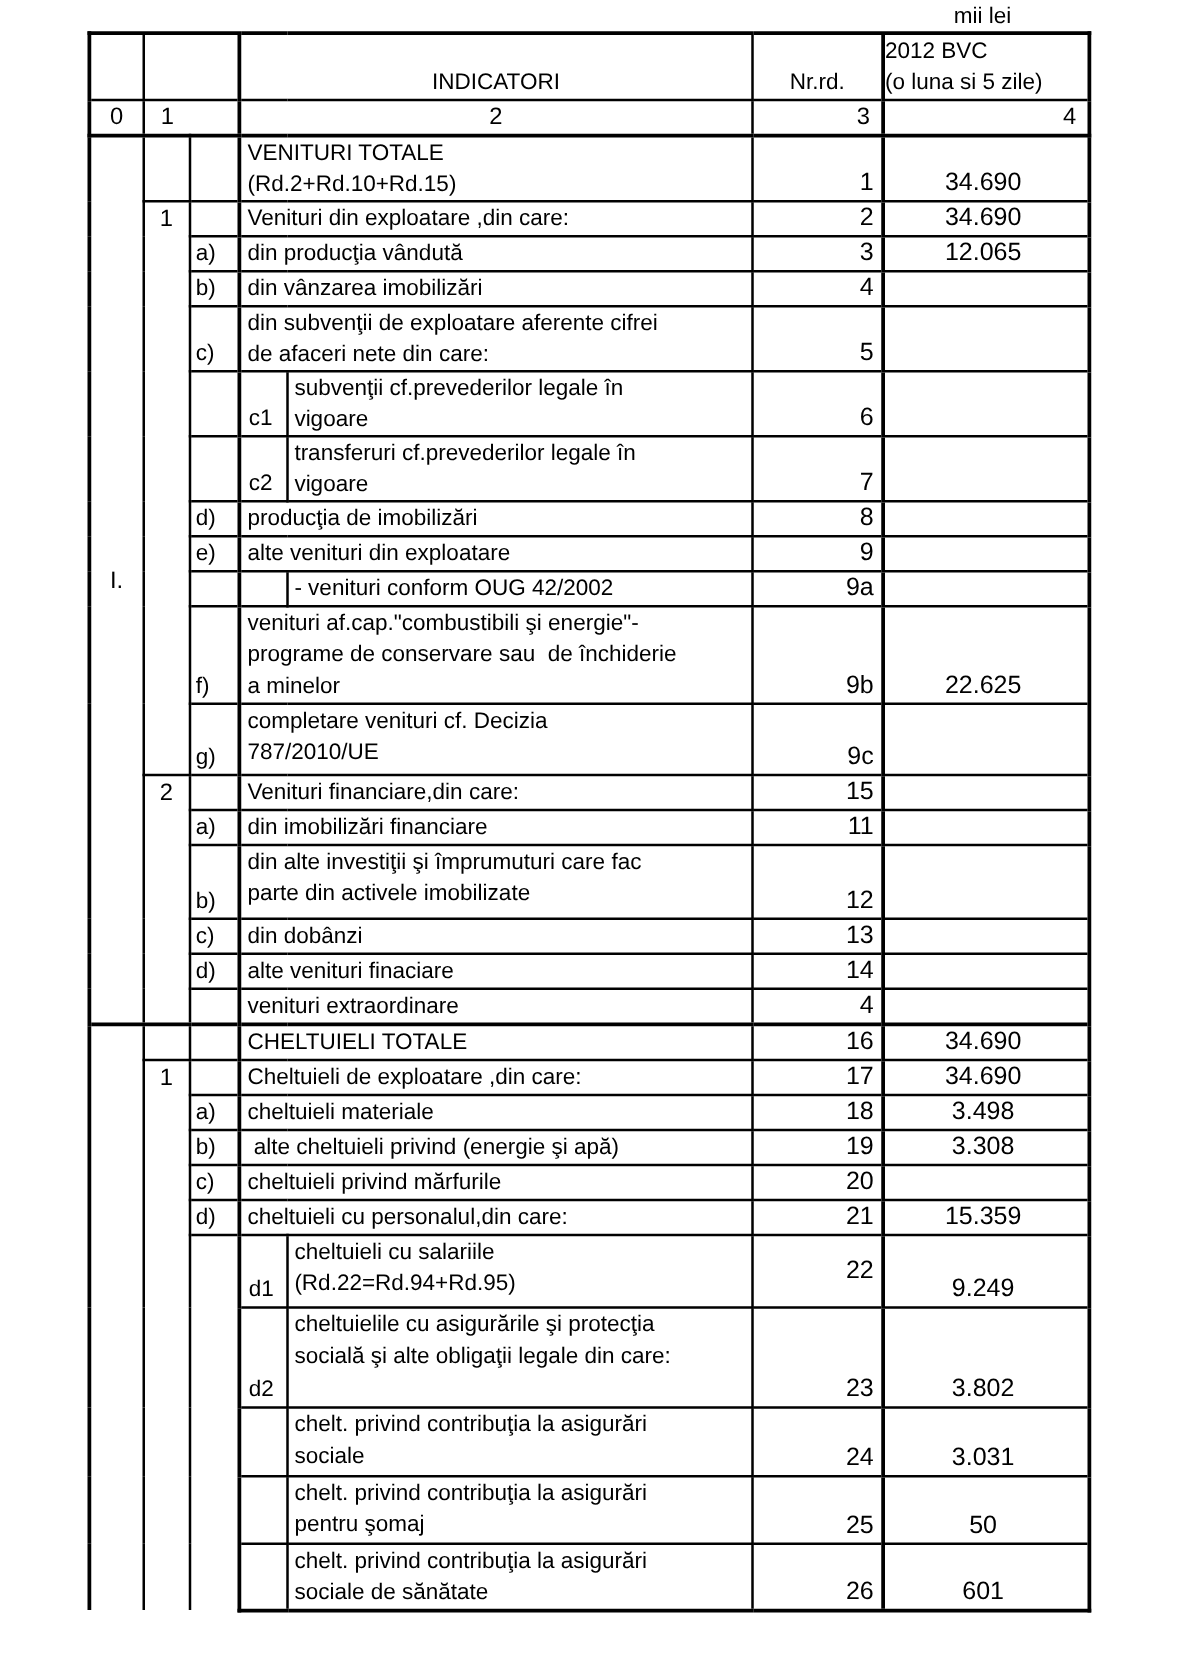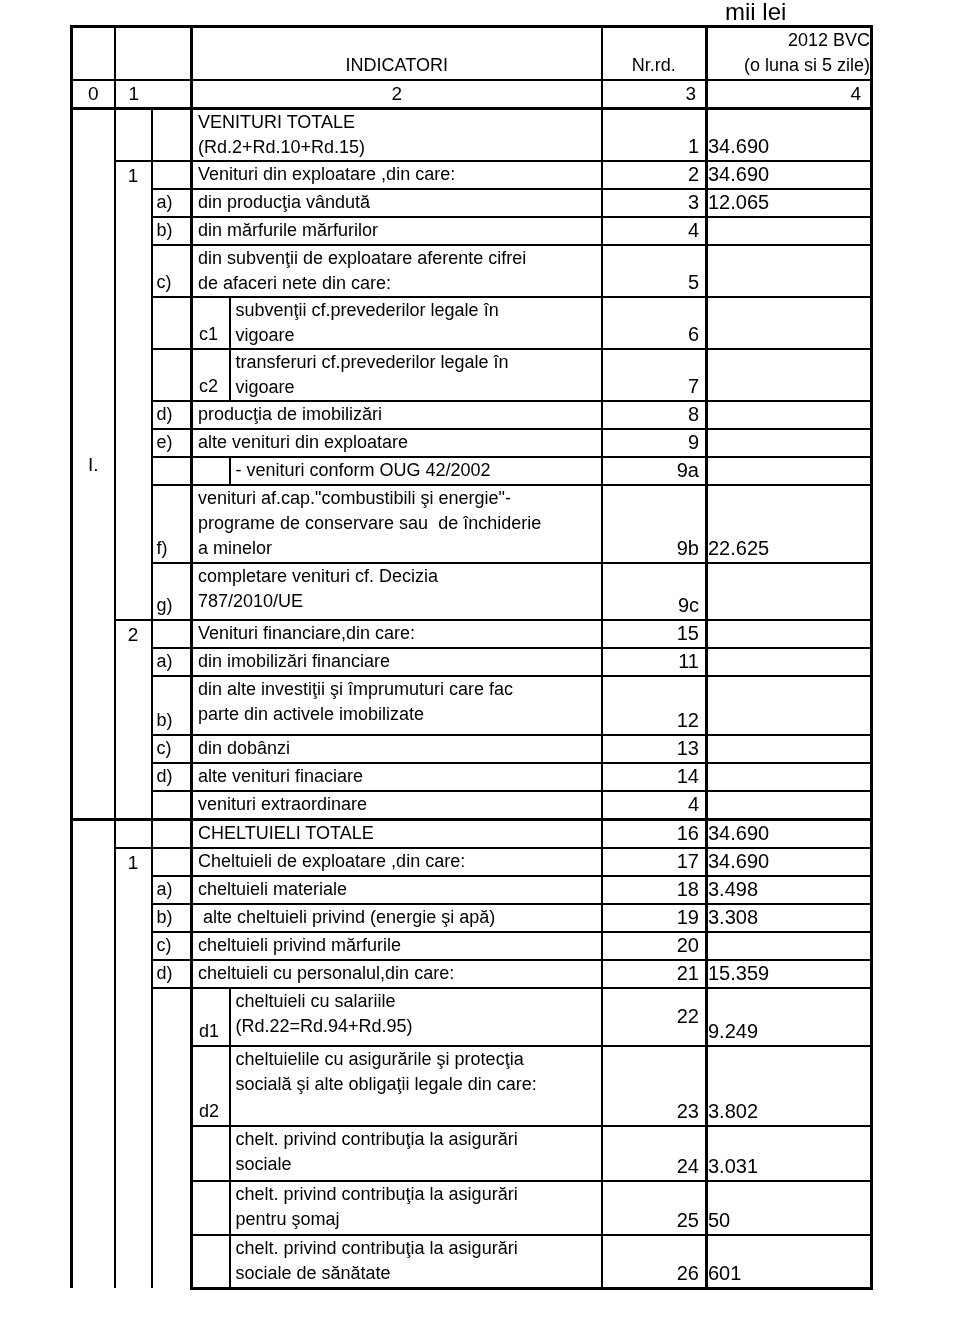--- a/index.html
+++ b/index.html
@@ -2,46 +2,46 @@
 <html><head>
 <meta charset="utf-8">
 <style>
   html,body{margin:0;padding:0;background:#ffffff;}
   .page{
     position:relative;width:957px;height:1322px;background:#ffffff;
     font-family:"Liberation Sans","DejaVu Sans",sans-serif;color:#000;
     overflow:hidden;
   }
   .unit-label{
-    position:absolute;top:1px;left:725px;width:172px;
-    text-align:left;font-size:24px;line-height:22px;
+    position:absolute;top:1px;left:700px;width:172px;
+    text-align:center;font-size:18px;line-height:22px;
   }
   table.budget{
     position:absolute;left:70px;top:25px;width:800px;
     border-collapse:collapse;table-layout:fixed;
   }
   td{
     border:2px solid #000;
     padding:0;margin:0;
     font-size:18px;line-height:25px;
     vertical-align:bottom;
     word-wrap:break-word;
   }
   
   td.sec{vertical-align:middle;text-align:center;font-size:19px;}
   td.num{vertical-align:top;text-align:center;font-size:19px;padding-top:1px;}
   td.let{vertical-align:bottom;text-align:left;padding:0 0 1px 4px;}
   td.sub{vertical-align:bottom;text-align:left;padding:0 0 1px 6px;}
   td.ind{vertical-align:top;text-align:left;padding:0 2px 0 5px;white-space:pre-wrap;}
   td.nr{vertical-align:bottom;text-align:right;padding:0 6px 1px 0;font-size:20px;}
-  td.val{vertical-align:bottom;text-align:left;padding:0 5px 1px 0;font-size:20px;}
+  td.val{vertical-align:bottom;text-align:center;padding:0 5px 1px 0;font-size:20px;}
   
   td.hblank{vertical-align:bottom;}
   td.hind{vertical-align:bottom;text-align:center;padding-bottom:1px;}
-  td.hval{vertical-align:bottom;text-align:right;white-space:pre-line;padding-bottom:1px;}
+  td.hval{vertical-align:bottom;text-align:left;white-space:pre-line;padding-bottom:1px;}
   td.dg{font-size:19px;text-align:center;vertical-align:bottom;padding-bottom:1px;}
   td.dgl{text-align:left;padding-left:13px;}
   td.dgr{text-align:right;padding-right:9px;}
   
   td.tl{border-left:3px solid #000;}
   td.tr3{border-right:3px solid #000;}
   td.tt{border-top:3px solid #000;}
   td.tb{border-bottom:3px solid #000;}
   td.cut{border-bottom:none;}
   td.mid{vertical-align:middle;}
@@ -98,21 +98,21 @@
           <td class="val tl tr3">34.690</td>
         </tr>
         <tr style="height: 26px;">
           <td class="let">a)</td>
           <td colspan="2" class="ind tl">din producţia vândută</td>
           <td class="nr">3</td>
           <td class="val tl tr3">12.065</td>
         </tr>
         <tr style="height: 26px;">
           <td class="let">b)</td>
-          <td colspan="2" class="ind tl">din mărfurile mărfurilor</td>
+          <td colspan="2" class="ind tl">din vânzarea imobilizări</td>
           <td class="nr">4</td>
           <td class="val tl tr3"></td>
         </tr>
         <tr style="height: 52px;">
           <td class="let">c)</td>
           <td colspan="2" class="ind tl">din subvenţii de exploatare aferente cifrei
 de afaceri nete din care:</td>
           <td class="nr">5</td>
           <td class="val tl tr3"></td>
         </tr>

